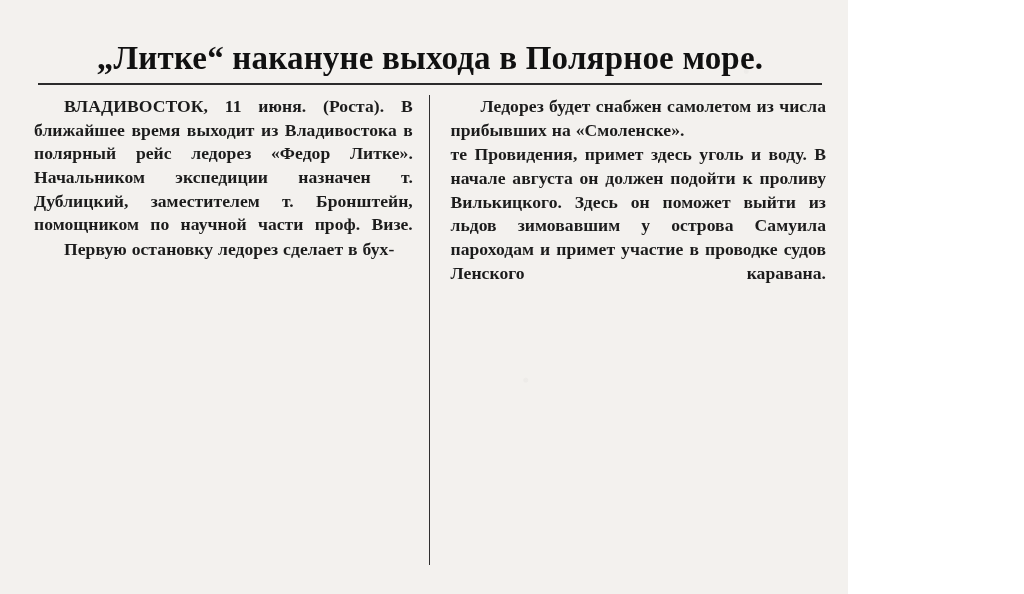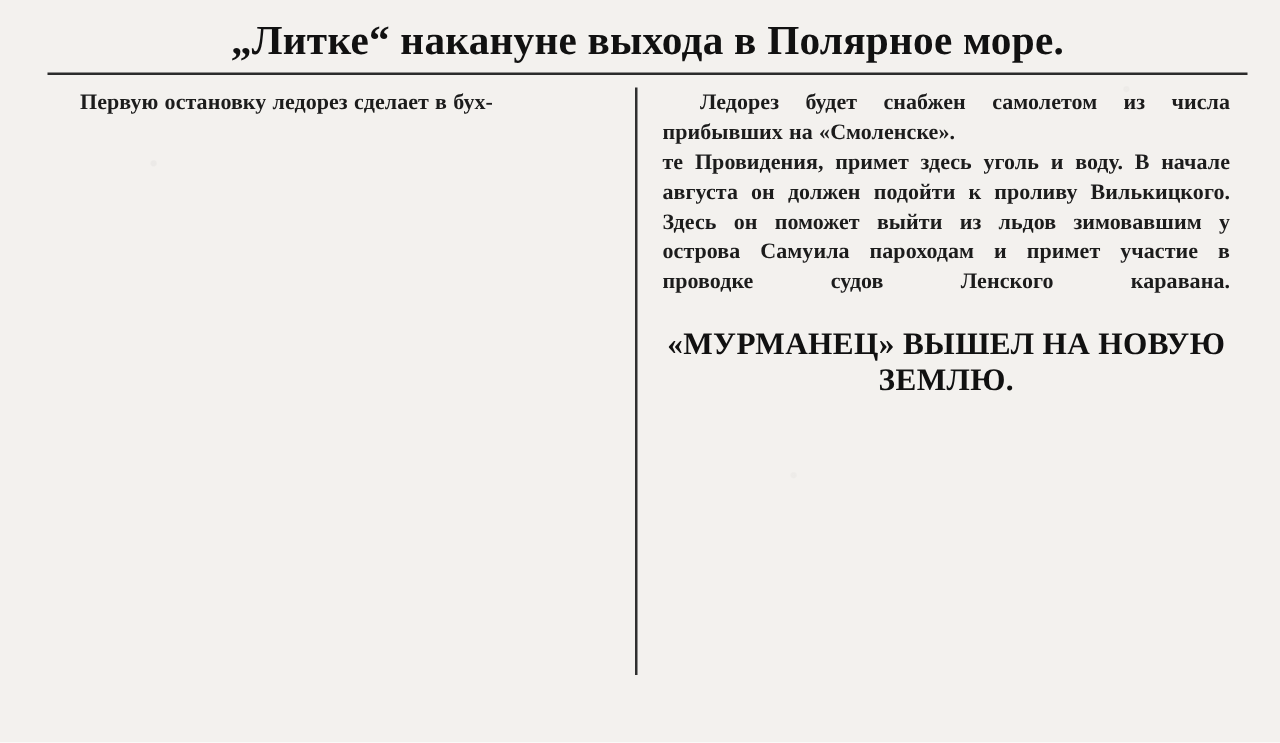--- a/index.html
+++ b/index.html
@@ -9,29 +9,29 @@
   }
   body {
     width: 1024px;
     height: 594px;
     font-family: "Liberation Serif", serif;
     color: #1a1a1a;
     overflow: hidden;
   }
   .page {
     position: relative;
-    width: 1024px;
+    width: 848px;
     height: 594px;
     background: #f3f1ee;
     background-image:
       radial-gradient(circle at 12% 22%, rgba(0,0,0,0.030) 0 2px, rgba(0,0,0,0) 3px),
       radial-gradient(circle at 62% 64%, rgba(0,0,0,0.025) 0 2px, rgba(0,0,0,0) 3px),
       radial-gradient(circle at 88% 12%, rgba(0,0,0,0.025) 0 2px, rgba(0,0,0,0) 3px);
     box-sizing: border-box;
-    padding: 7px 22px 10px 34px;
+    padding: 32px 22px 10px 34px;
   }
   .headline {
     font-family: "Liberation Serif", serif;
     font-weight: bold;
     font-size: 33px;
     line-height: 1.12;
     letter-spacing: 0.2px;
     color: #111;
     text-align: center;
     margin: 8px 0 4px 0;
@@ -87,27 +87,27 @@
 <body>
 
 <div class="page">
 
   <h1 class="headline">„Литке“ накануне выхода в Полярное море.</h1>
   <div class="rule"></div>
 
   <div class="columns">
 
     <div class="col col-left">
+      <p class="body indent">ВЛАДИВОСТОК, 11 июня. (Роста). В ближайшее время выходит из Владивостока в полярный рейс ледорез «Федор Литке». Начальником экспедиции назначен т. Дублицкий, заместителем т. Бронштейн, помощником по научной части проф. Визе.</p>
       <p class="body indent last">Первую остановку ледорез сделает в бух-</p>
     </div>
 
     <div class="divider"></div>
 
     <div class="col col-right">
       <p class="body indent last">Ледорез будет снабжен самолетом из числа прибывших на «Смоленске».</p>
       <p class="body">те Провидения, примет здесь уголь и воду. В начале августа он должен подойти к проливу Вилькицкого. Здесь он поможет выйти из льдов зимовавшим у острова Самуила пароходам и примет участие в проводке судов Ленского каравана.</p>
 
-      <h2 class="sub-headline">«МУРМАНЕЦ» ВЫШЕЛ НА НОВУЮ ЗЕМЛЮ.</h2>
 
     </div>
 
   </div>
 </div>
 
 </body></html>

